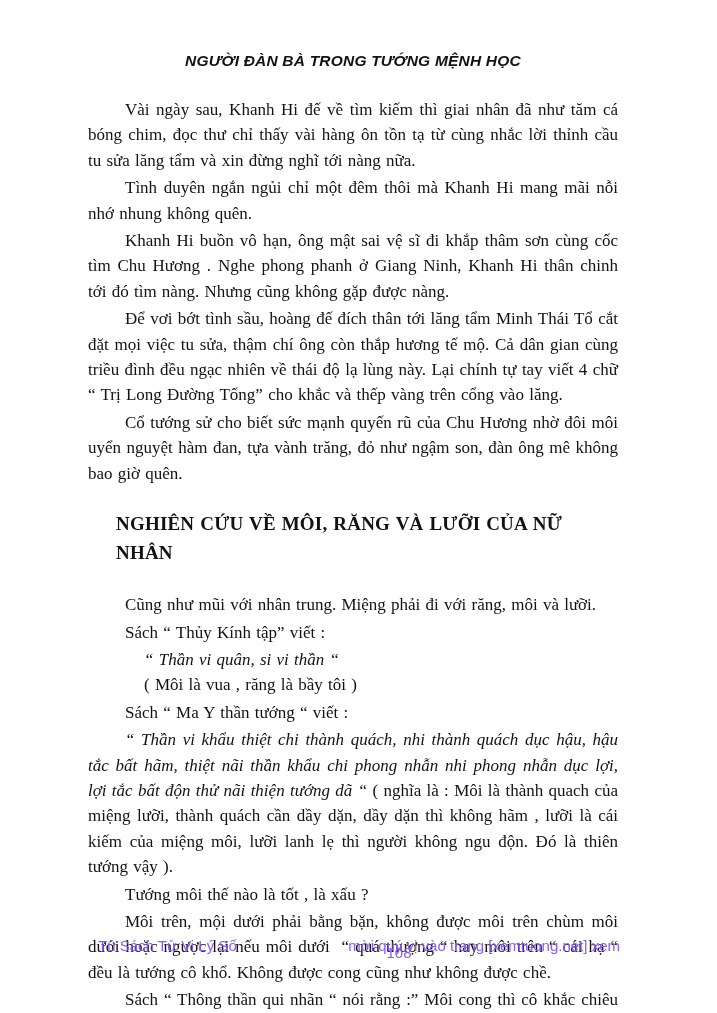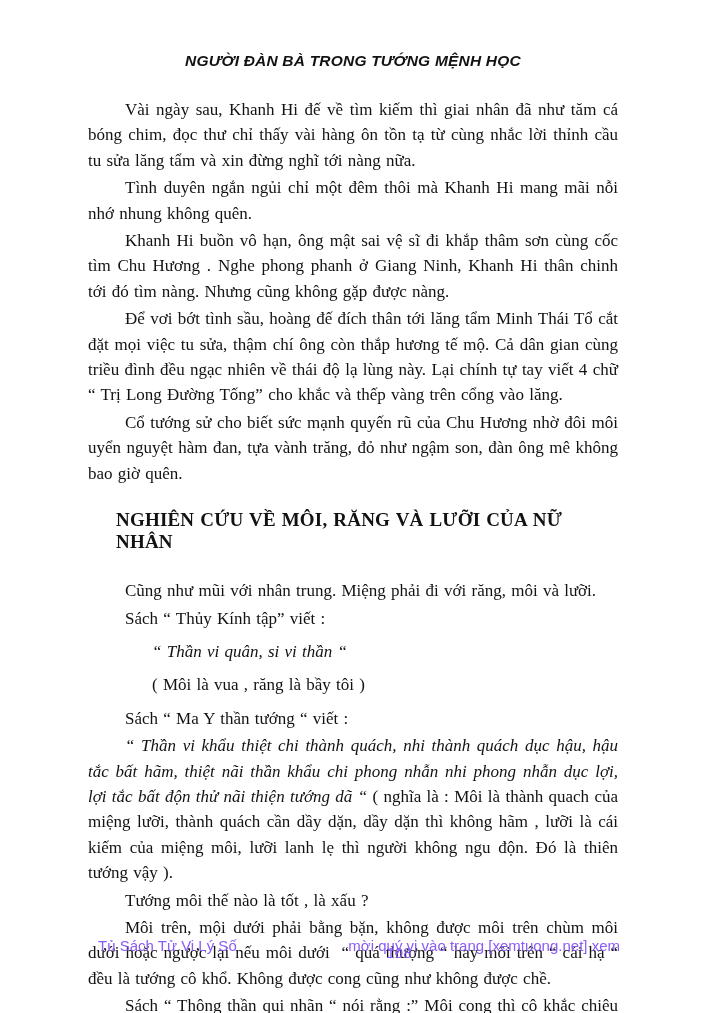--- a/index.html
+++ b/index.html
@@ -36,31 +36,31 @@
     font-size: 17px;
     line-height: 25.4px;
     text-align: justify;
     word-spacing: 1px;
   }
   p.para {
     margin: 2px;
     text-indent: 37px;
   }
   p.quote-line {
-    margin: 8px;
+    margin: 0;
     text-indent: 58px;
   }
   .italic { font-style: italic; }
   h2.section-heading {
     font-family: "Liberation Serif", serif;
     font-size: 19px;
     font-weight: bold;
     text-align: left;
     margin: 23px 0 25px 30px;
-    line-height: 22px;
+    line-height: 29px;
     letter-spacing: 0.2px;
   }
   .page-footer {
     position: absolute;
     left: 98px;
     right: 97px;
     bottom: 56px;
     height: 20px;
     font-family: "Liberation Sans", sans-serif;
     font-size: 15px;

